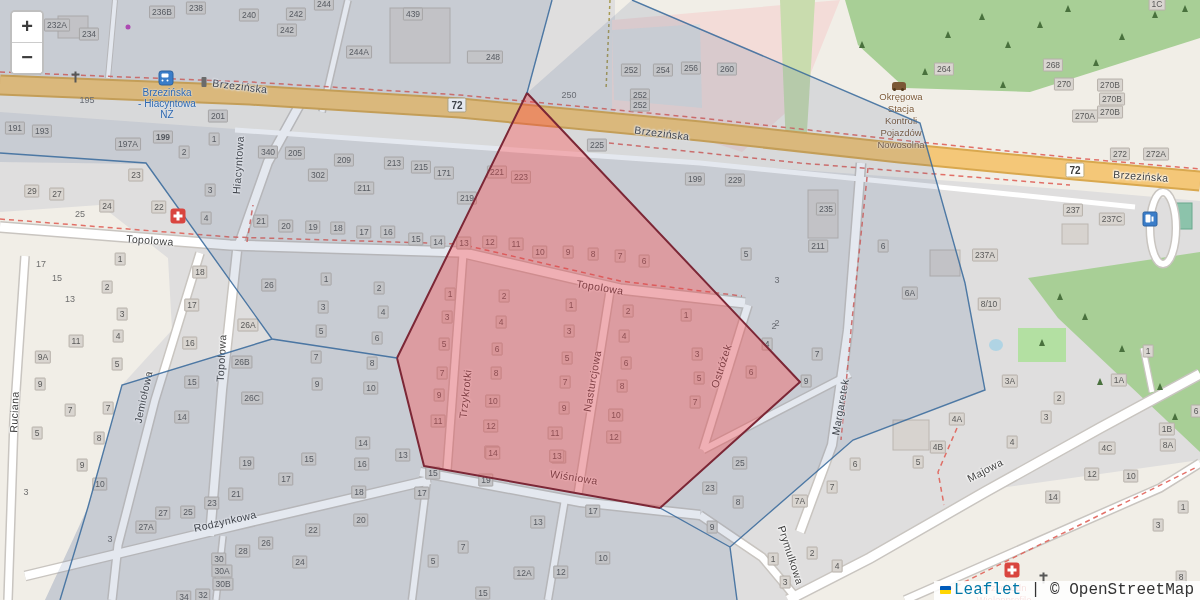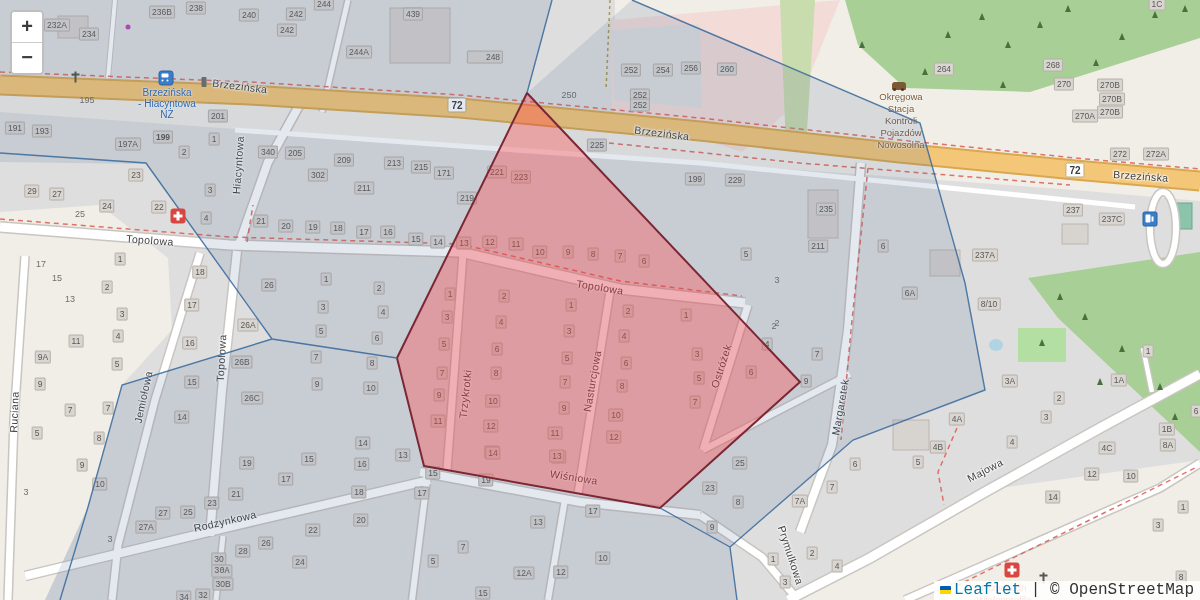--- a/index.html
+++ b/index.html
@@ -306,21 +306,21 @@
       <div class="hn" style="left: 146px; top: 527px; position: absolute;">27A</div>
       <div class="hn" style="left: 212px; top: 503px; position: absolute;">23</div>
       <div class="hn" style="left: 236px; top: 494px; position: absolute;">21</div>
       <div class="hn" style="left: 286px; top: 479px; position: absolute;">17</div>
       <div class="hn" style="left: 359px; top: 492px; position: absolute;">18</div>
       <div class="hn" style="left: 361px; top: 520px; position: absolute;">20</div>
       <div class="hn" style="left: 313px; top: 530px; position: absolute;">22</div>
       <div class="hn" style="left: 266px; top: 543px; position: absolute;">26</div>
       <div class="hn" style="left: 243px; top: 551px; position: absolute;">28</div>
       <div class="hn" style="left: 219px; top: 559px; position: absolute;">30</div>
-      <div class="hn" style="left: 222px; top: 571px; position: absolute; font-family: Liberation Mono, monospace;">30A</div>
+      <div class="hn" style="left: 222px; top: 571px; position: absolute;">30A</div>
       <div class="hn" style="left: 223px; top: 584px; position: absolute;">30B</div>
       <div class="hn" style="left: 300px; top: 562px; position: absolute;">24</div>
       <div class="hn" style="left: 203px; top: 595px; position: absolute;">32</div>
       <div class="hn" style="left: 184px; top: 597px; position: absolute;">34</div>
       <div class="hn" style="left: 363px; top: 443px; position: absolute;">14</div>
       <div class="hn" style="left: 403px; top: 455px; position: absolute;">13</div>
       <div class="hn" style="left: 309px; top: 459px; position: absolute;">15</div>
       <div class="hn" style="left: 362px; top: 464px; position: absolute;">16</div>
       <div class="hn" style="left: 433px; top: 473px; position: absolute;">15</div>
       <div class="hn" style="left: 422px; top: 493px; position: absolute;">17</div>

